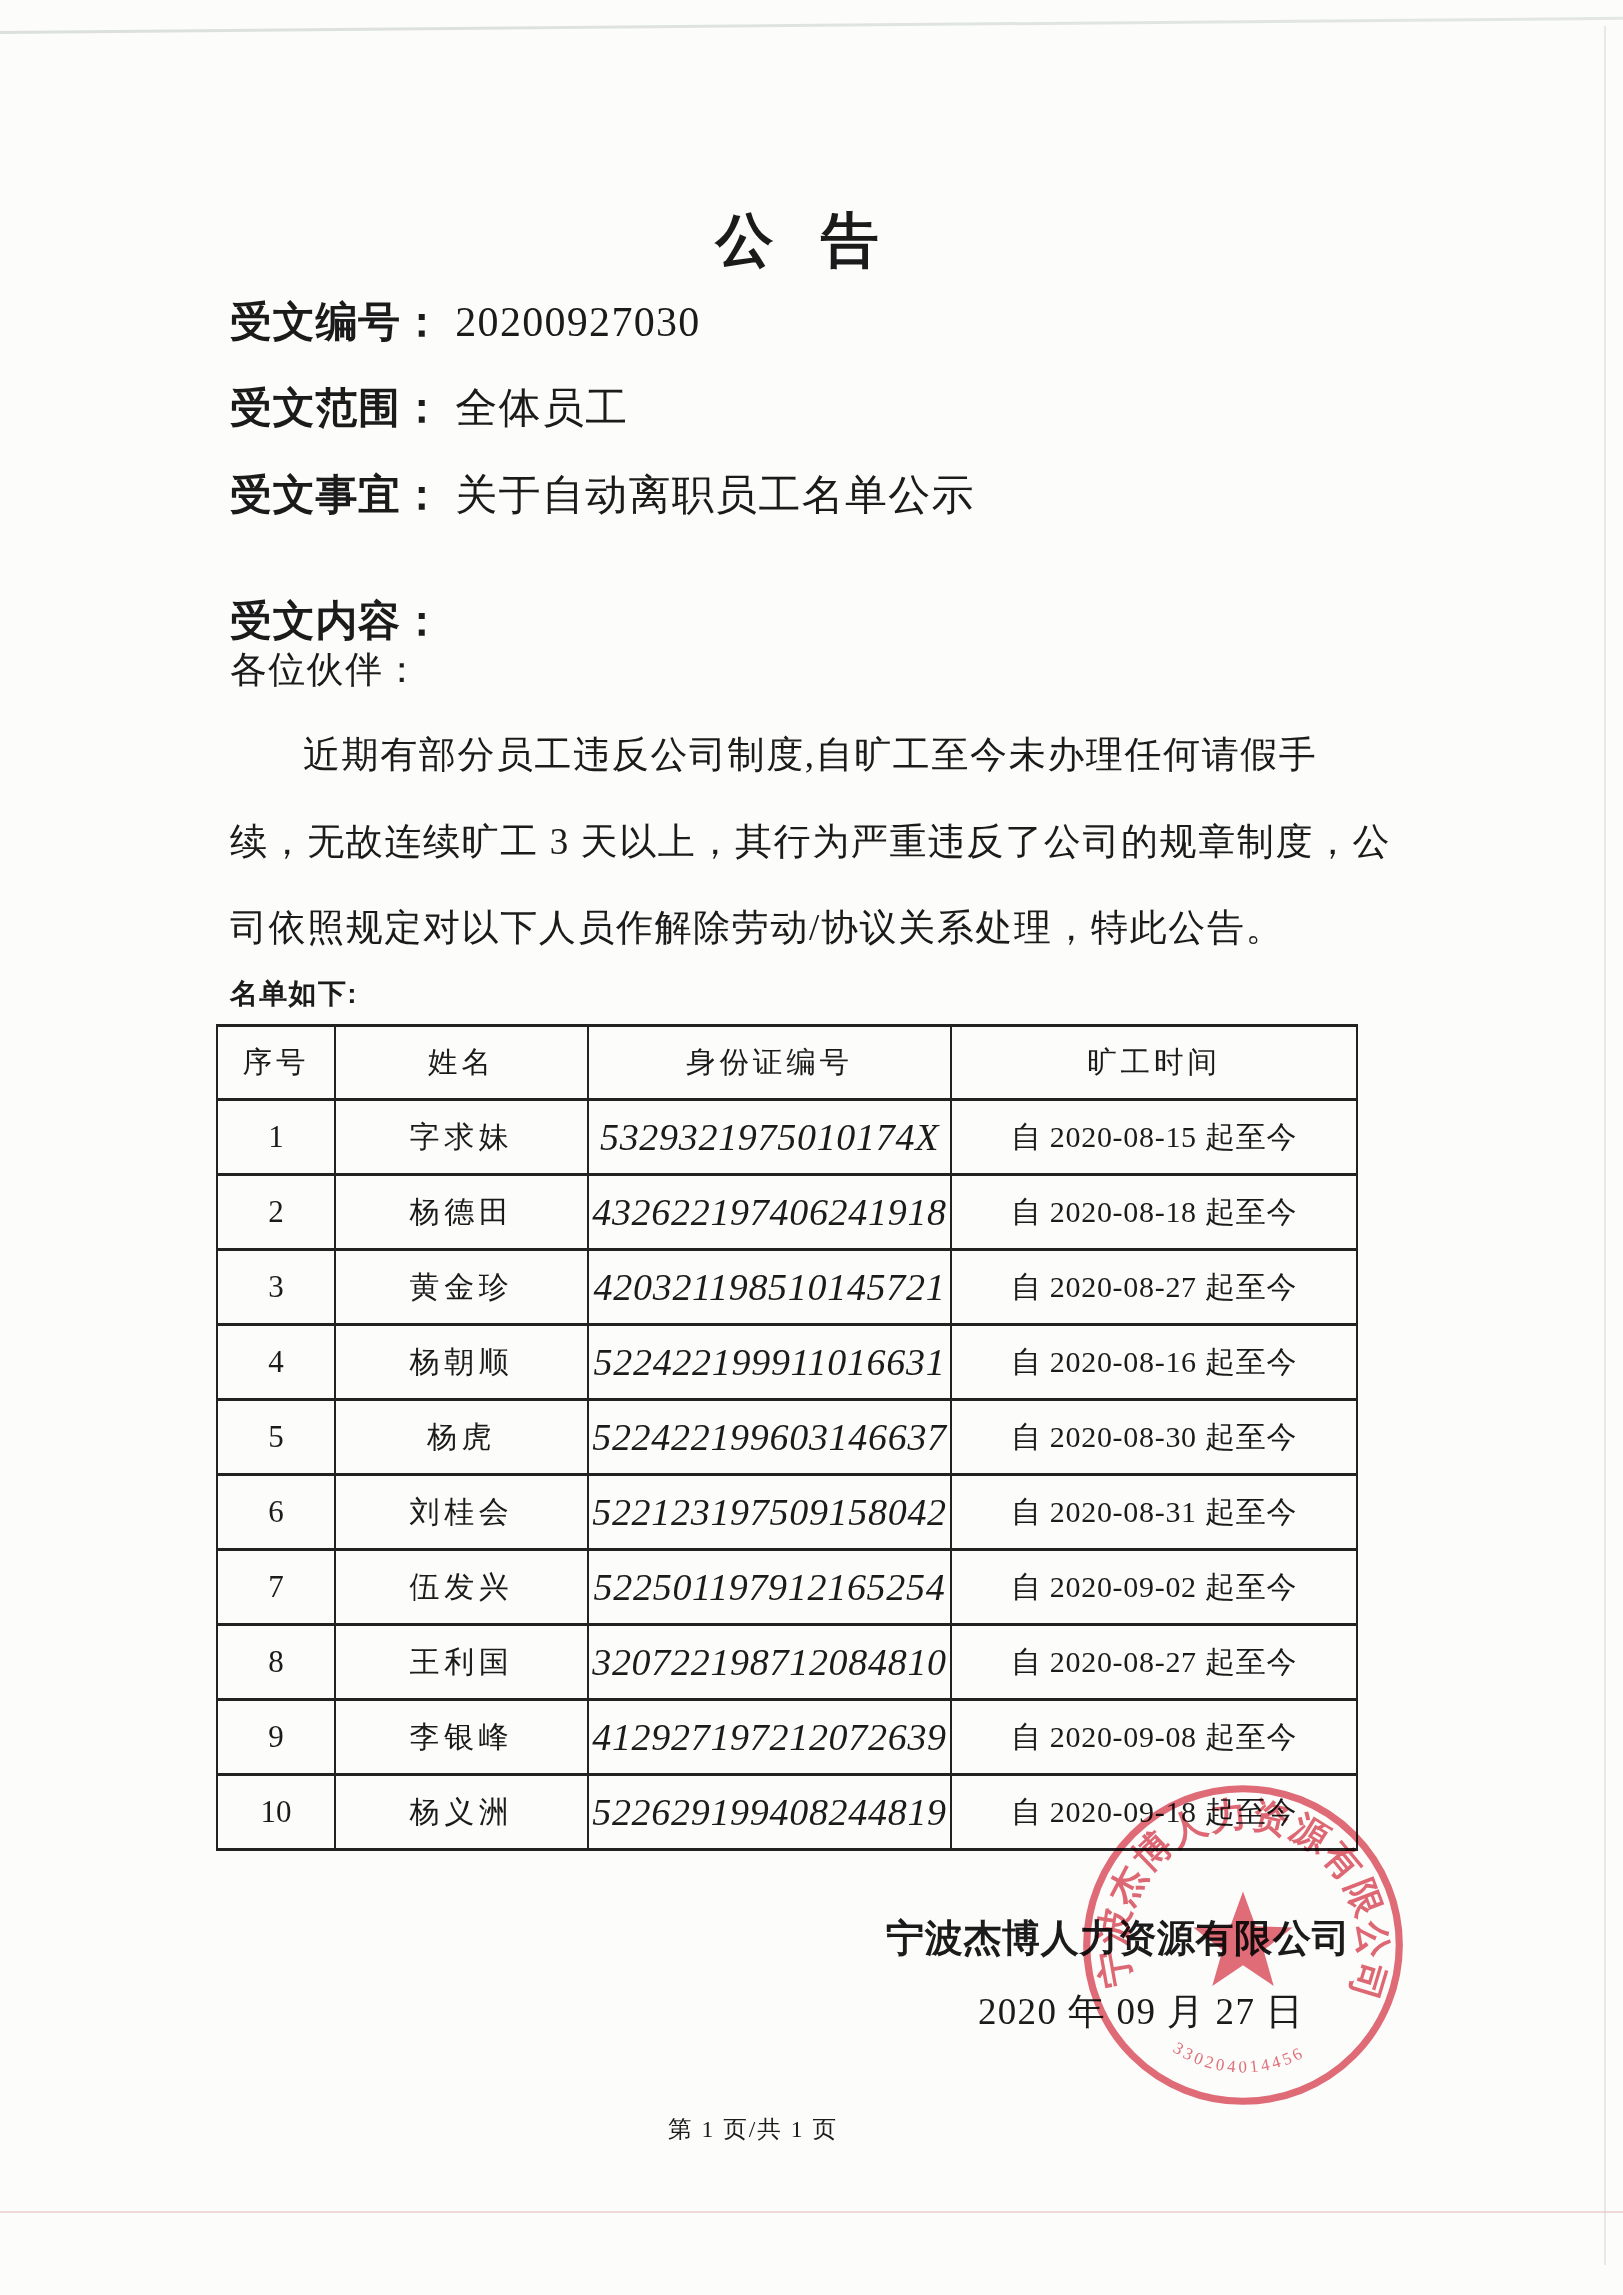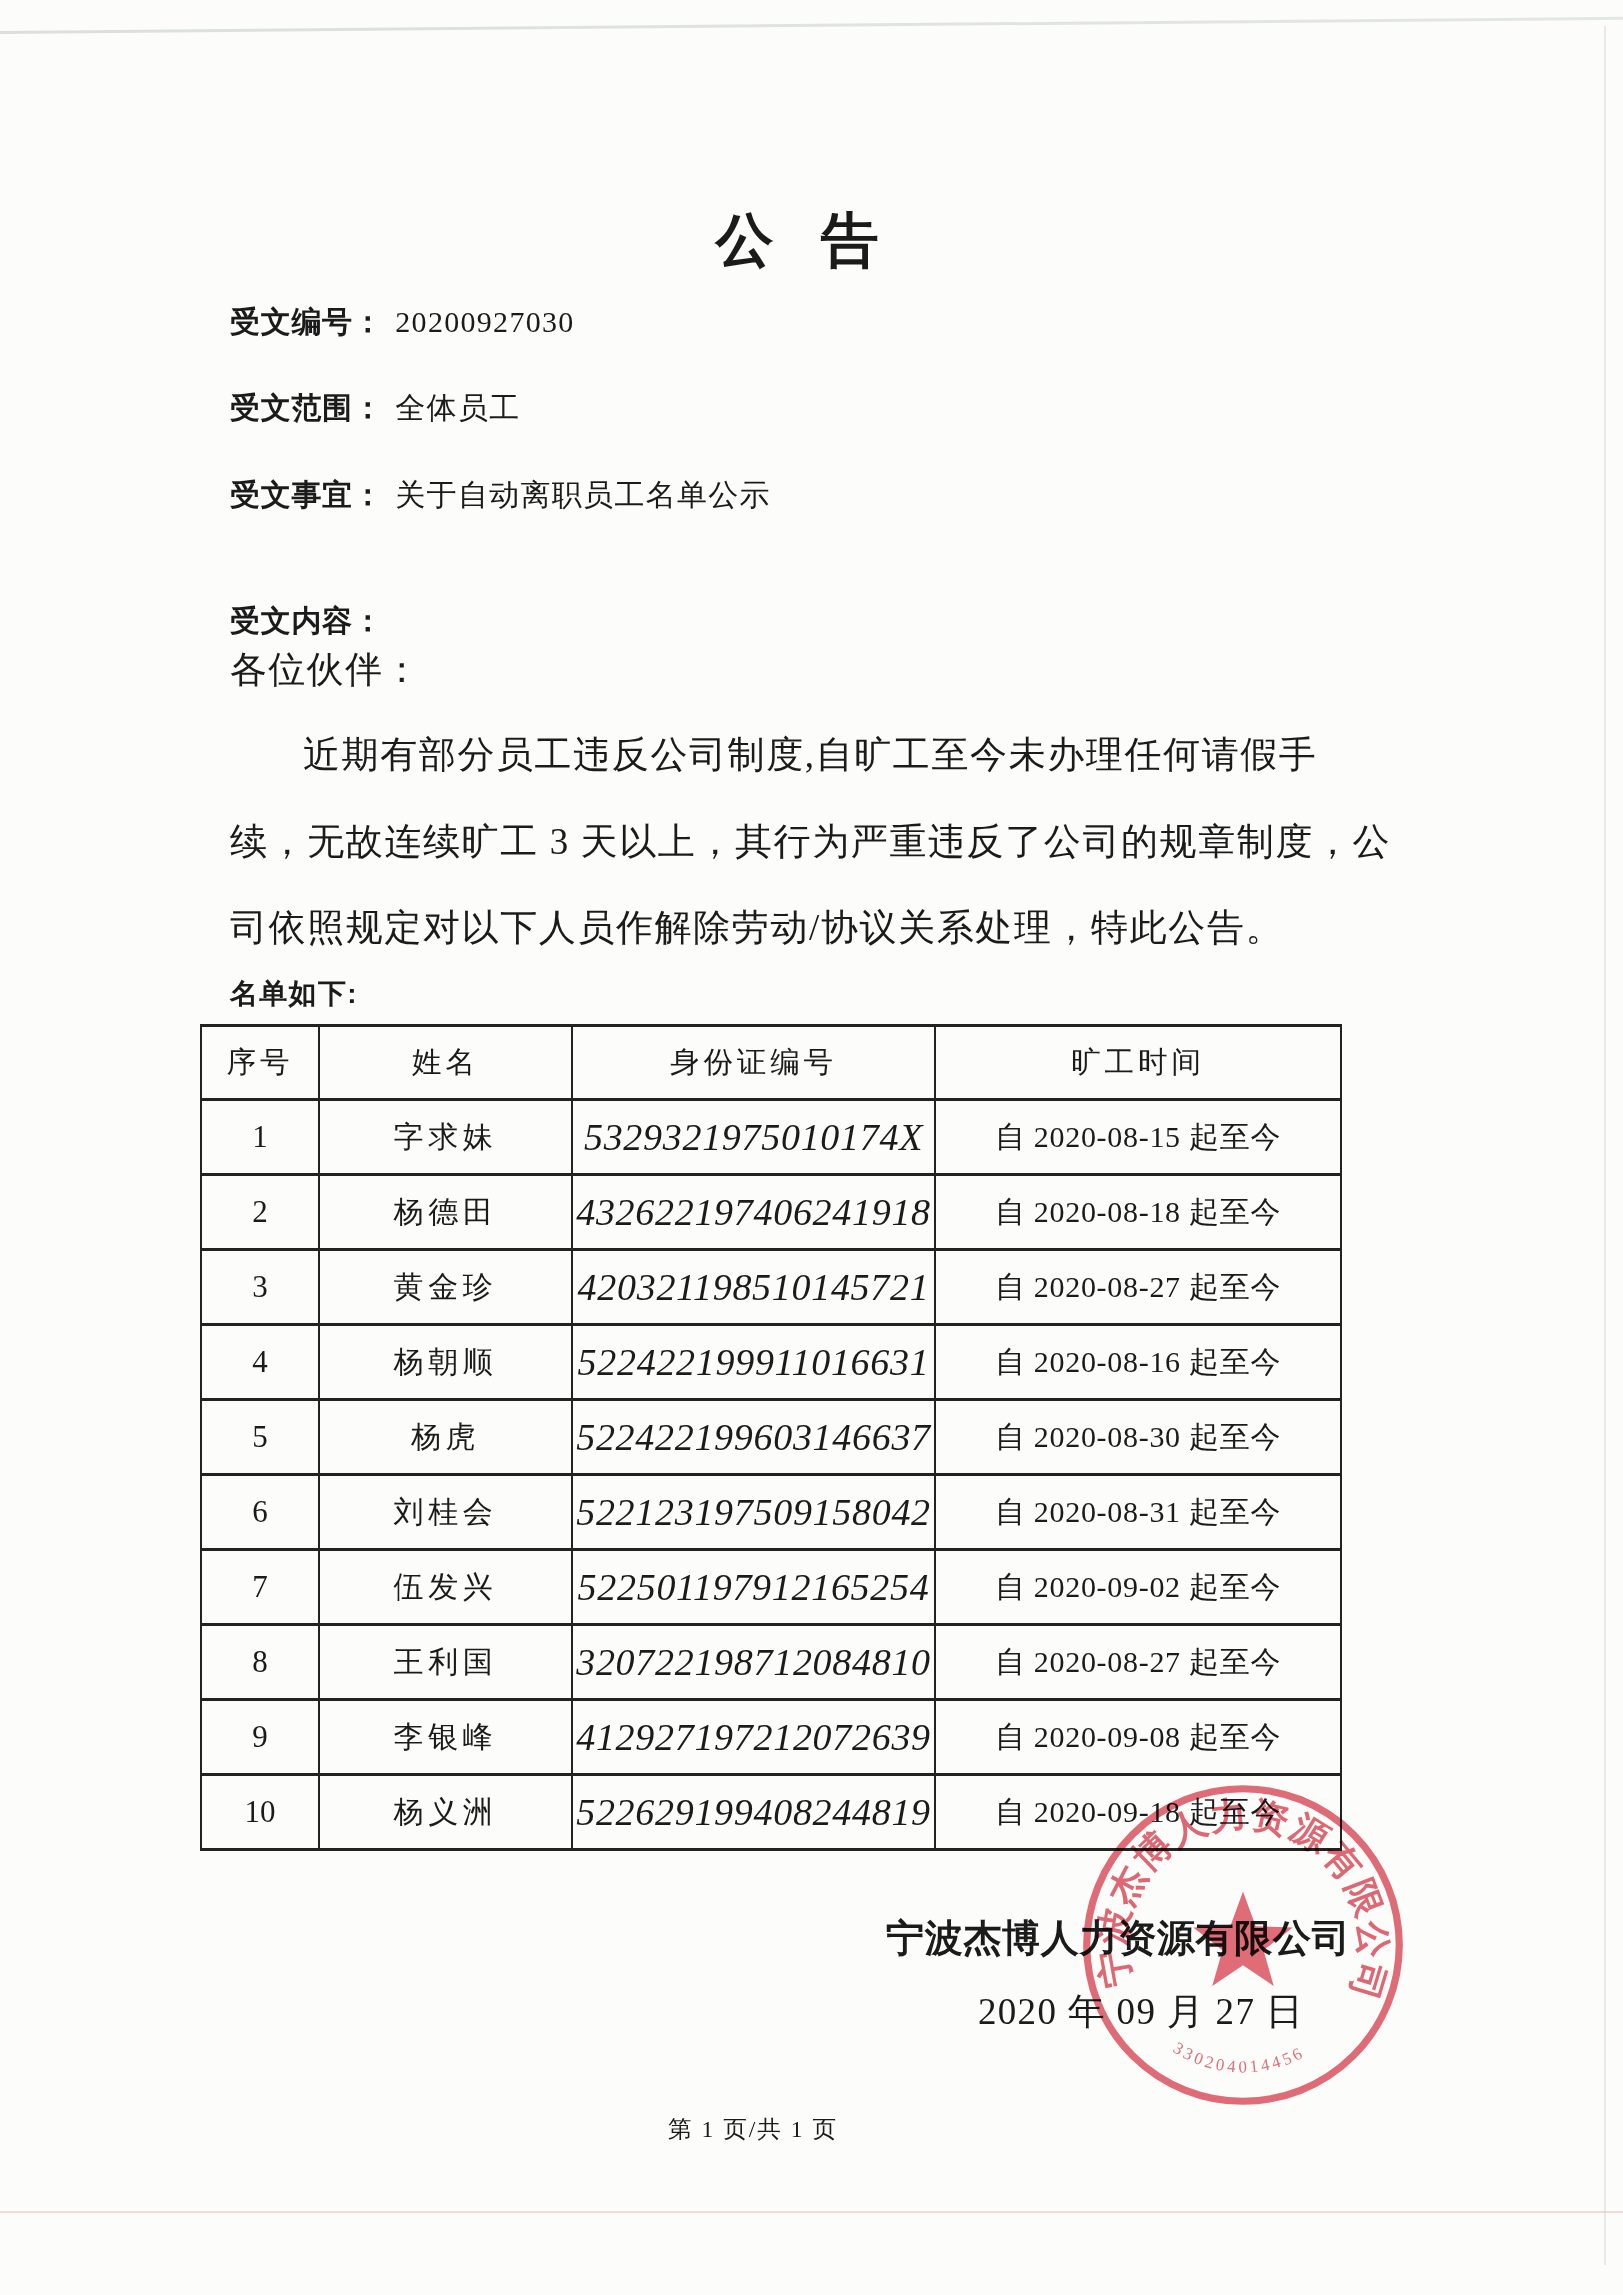--- a/index.html
+++ b/index.html
@@ -15,34 +15,34 @@
     background:linear-gradient(to right,#c9d1c9,#d6dcd6);opacity:.65;
     transform:rotate(-0.5deg);transform-origin:left center;}
   .scan-right-edge{position:absolute;left:1604px;top:26px;width:2px;height:2239px;
     background:#d4d4d4;opacity:.5;}
   .scan-bottom-edge{position:absolute;left:0;top:2211px;width:1623px;height:2px;
     background:#e6bdbd;opacity:.55;}
   
   .doc-title{position:absolute;left:0;top:202px;width:1597px;text-align:center;
     font-size:58px;font-weight:bold;word-spacing:27.5px;letter-spacing:2.6px;}
   
-  .field-line{position:absolute;left:230px;font-size:30px;line-height:47px;white-space:nowrap;}
+  .field-line{position:absolute;left:230px;font-size:42px;line-height:47px;white-space:nowrap;}
   .field-label{font-family:"Liberation Sans","DejaVu Sans",sans-serif;font-weight:bold;
     letter-spacing:0.7px;}
   .field-value{font-weight:normal;margin-left:11.8px;letter-spacing:1.3px;}
   .f0{top:298px;} .f1{top:384px;} .f2{top:471px;} .f3{top:557px;margin-top:40px;}
   .salutation{position:absolute;left:230px;top:645px;font-size:37px;letter-spacing:1.3px;}
   .body-line{position:absolute;font-size:37px;letter-spacing:1.6px;white-space:nowrap;}
   .bl0{left:303px;top:730px;}
   .bl1{left:230px;top:817px;}
   .bl2{left:230px;top:903px;}
   .list-intro{position:absolute;left:230px;top:975px;font-size:28px;
     font-family:"Liberation Sans","DejaVu Sans",sans-serif;font-weight:bold;letter-spacing:1.3px;}
   
-  .emp-table-wrap{position:absolute;left:200px;top:1024px;}
+  .emp-table-wrap{position:absolute;left:216px;top:1024px;}
   table.emp{border-collapse:collapse;table-layout:fixed;width:1140px;}
   table.emp col.c0{width:118px;} table.emp col.c1{width:253px;}
   table.emp col.c2{width:363px;} table.emp col.c3{width:406px;}
   table.emp th,table.emp td{
     border-top:3.3px solid #222;border-bottom:3.3px solid #222;
     border-left:2px solid #222;border-right:2px solid #222;
     text-align:center;vertical-align:middle;padding:0;font-weight:normal;}
   table.emp tr.hdr th{height:71px;font-size:29.5px;letter-spacing:3.9px;}
   table.emp tr.rowdata td{height:72px;}
   td.cell-no{font-size:31px;}

